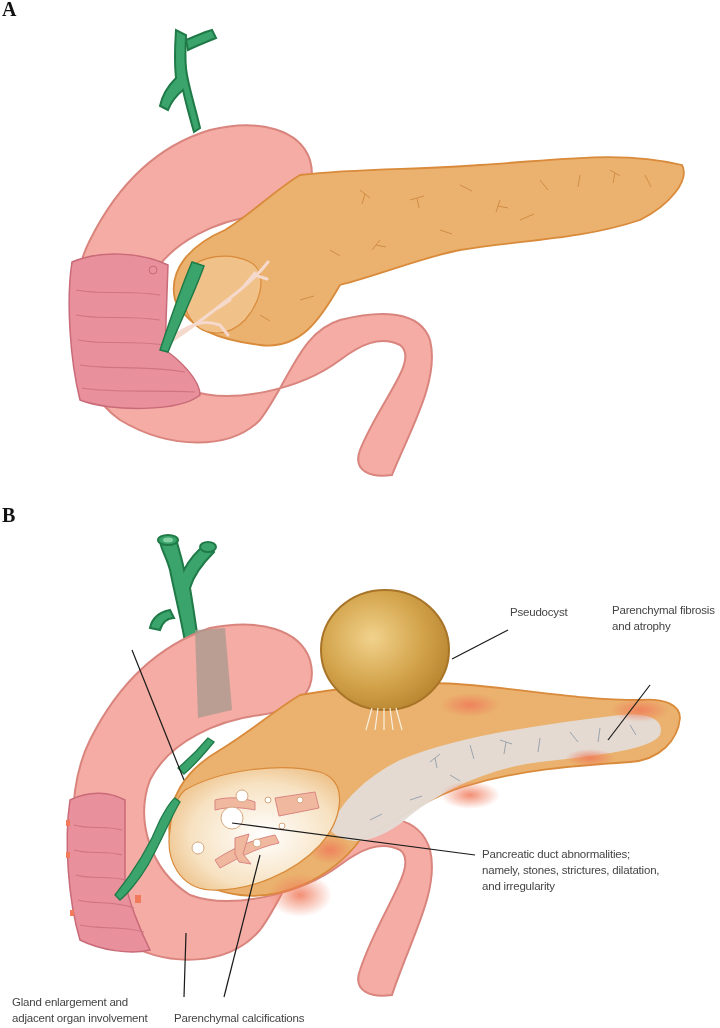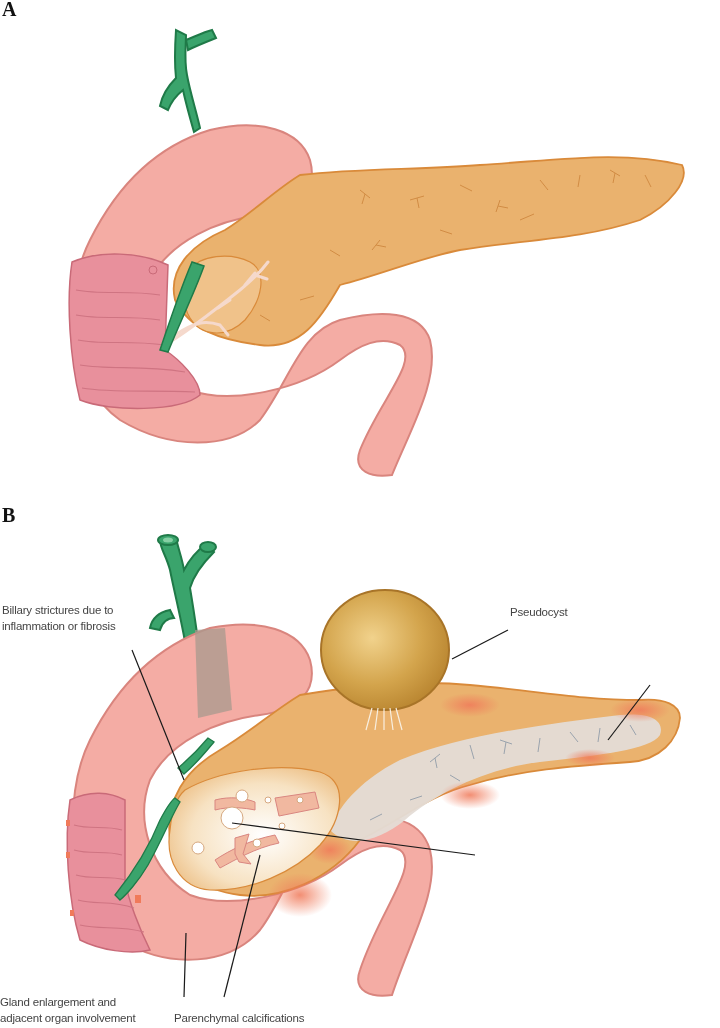--- a/index.html
+++ b/index.html
@@ -214,19 +214,22 @@
     <g stroke="#1a1a1a" stroke-width="1.2" fill="none">
       <line x1="132" y1="150" x2="184" y2="280"></line>
       <line x1="508" y1="130" x2="452" y2="159"></line>
       <line x1="650" y1="185" x2="608" y2="240"></line>
       <line x1="475" y1="355" x2="232" y2="323"></line>
       <line x1="184" y1="497" x2="186" y2="433"></line>
       <line x1="224" y1="497" x2="260" y2="355"></line>
     </g>
   </svg>
 
-  <div class="label" style="left:2px; top:102px;">Billary strictures due to
-inflammation or fibrosis</div>
   <div class="label" style="left:510px; top:104px;">Pseudocyst</div>
-  <div class="label" style="left:0px; top:494px;">Gland enlargement and
+  <div class="label" style="left:612px; top:102px;">Parenchymal fibrosis
+and atrophy</div>
+  <div class="label" style="left:482px; top:346px;">Pancreatic duct abnormalities;
+namely, stones, strictures, dilatation,
+and irregularity</div>
+  <div class="label" style="left:12px; top:494px;">Gland enlargement and
 adjacent organ involvement</div>
   <div class="label" style="left:174px; top:510px;">Parenchymal calcifications</div>
 </div>
 
 </body></html>

